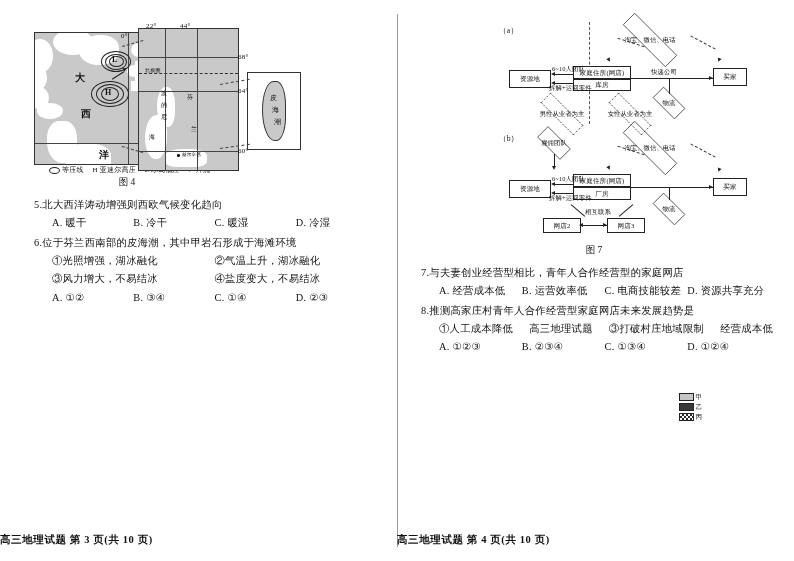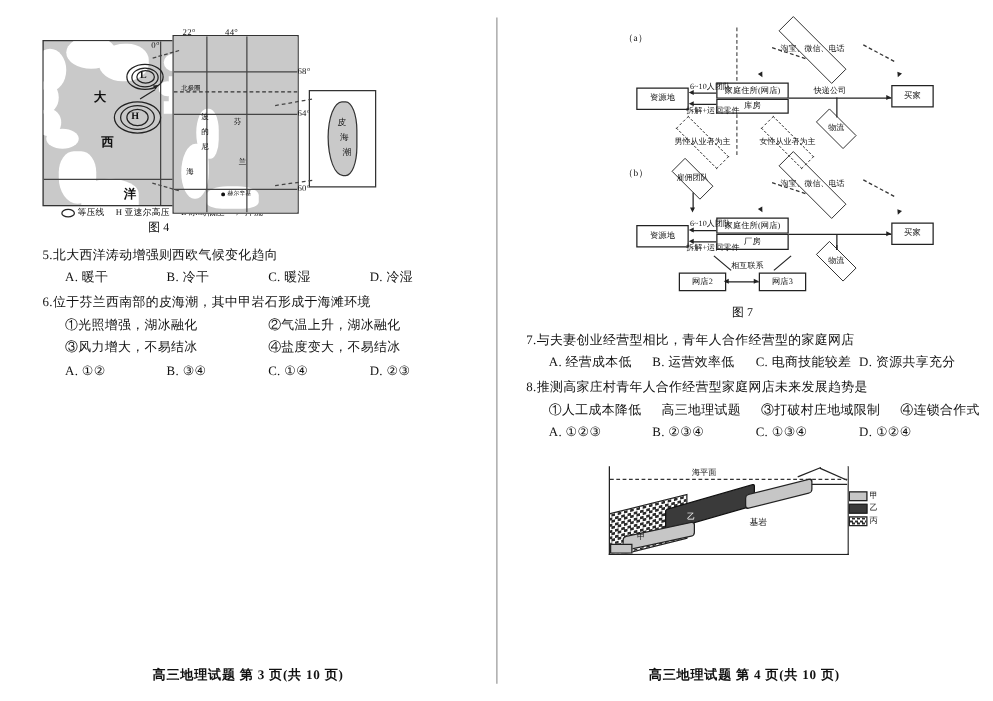--- a/index.html
+++ b/index.html
@@ -51,21 +51,20 @@
     letter-spacing:0.3px;
     padding-left:18px;
     margin:0;
   }
   .opts > div{flex:1 1 0;}
   .opts.two > div{flex:0 0 50%;}
   .opts.tight > div{flex:0 0 auto;margin-right:16px;}
   .footer{
     position:absolute;
     bottom:14px;left:0;width:100%;
-    text-align:center;
     font-size:10.5px;
     font-weight:bold;
     letter-spacing:0.6px;
   }
   
   .fig4{
     position:relative;
     width:340px;height:152px;
     margin:8px 0 0 0;
   }
@@ -449,57 +448,32 @@
       <div>B. 运营效率低</div>
       <div>C. 电商技能较差</div>
       <div>D. 资源共享充分</div>
     </div>
 
     <p class="qline"><span>8.</span><span>推测高家庄村青年人合作经营型家庭网店未来发展趋势是</span></p>
     <div class="opts tight">
       <div>①人工成本降低</div>
       <div>高三地理试题</div>
       <div>③打破村庄地域限制</div>
-      <div>④连锁合作式</div>
+      <div>经营成本低</div>
     </div>
     <div class="opts">
       <div>A. ①②③</div>
       <div>B. ②③④</div>
       <div>C. ①③④</div>
       <div>D. ①②④</div>
     </div>
 
     <div style="height:6px"></div>
 
     <div class="fig6">
-      <div class="sec-frame">
-
-        <div class="layer" style="left:0;top:0;width:190px;height:70px;background:#fff;"></div>
-
-        <div class="layer" style="left:150px;top:0;width:40px;height:14px;background:#fff;border-bottom:1px solid #222;"></div>
-        <div class="layer" style="left:150px;top:8px;width:20px;height:1px;background:#222;transform:rotate(-22deg);transform-origin:0 0;"></div>
-        <div class="layer" style="left:168px;top:1px;width:24px;height:1px;background:#222;transform:rotate(24deg);transform-origin:0 0;"></div>
-
-        <div class="sealevel"></div>
-        <span class="sl-label">海平面</span>
-
-        <div class="layer" style="left:-2px;top:30px;width:62px;height:34px;
-             background:repeating-conic-gradient(#2b2b2b 0 25%, #ffffff 0 50%) 0 0/5px 5px;
-             border:1px solid #222;transform:skewY(-14deg);"></div>
-
-        <div class="layer" style="left:44px;top:24px;width:70px;height:16px;background:#3a3a3a;border:1px solid #111;transform:skewY(-16deg);border-radius:2px;"></div>
-
-        <div class="layer" style="left:108px;top:16px;width:52px;height:10px;background:#c6c6c6;border:1px solid #222;transform:skewY(-14deg);border-radius:3px;"></div>
-        <div class="layer" style="left:10px;top:50px;width:56px;height:10px;background:#c6c6c6;border:1px solid #222;transform:skewY(-12deg);border-radius:3px;"></div>
-        <div class="layer" style="left:0;top:62px;width:16px;height:6px;background:#c6c6c6;border:1px solid #222;"></div>
-
-        <span style="position:absolute;left:62px;top:36px;font-size:6.5px;color:#fff;">乙</span>
-        <span style="position:absolute;left:22px;top:52px;font-size:6.5px;color:#111;">甲</span>
-        <span style="position:absolute;left:112px;top:40px;font-size:7px;color:#111;">基岩</span>
-      </div>
 
       <div class="legend6">
         <div class="row">
             <i class="sw jia"></i>
             <span>甲</span>
           </div>
         <div class="row">
             <i class="sw yi"></i>
             <span>乙</span>
           </div>

